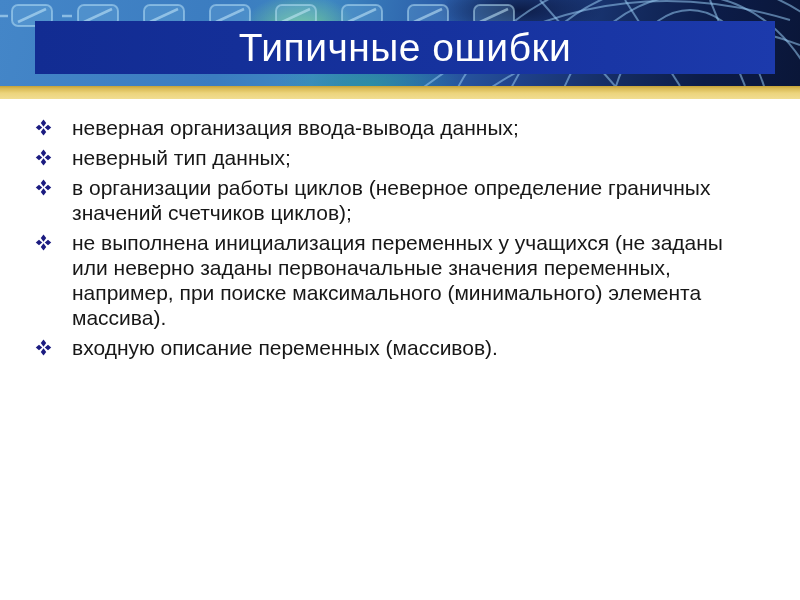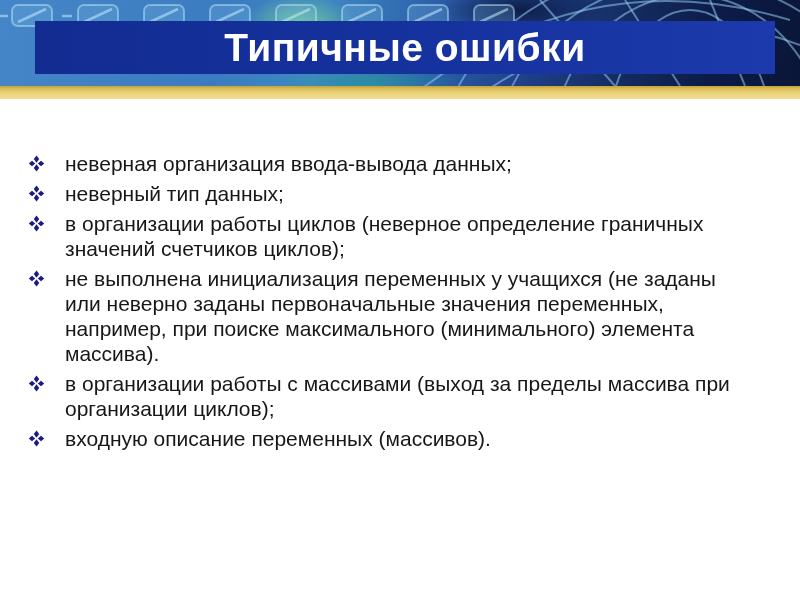--- a/index.html
+++ b/index.html
@@ -24,35 +24,34 @@
   
   .title-bar{
     position:absolute;left:35px;top:21px;width:740px;height:53px;
     background:linear-gradient(90deg,#122c92 0%,#16329e 55%,#1c3aac 100%);
     display:flex;align-items:center;justify-content:center;
   }
   .title-bar h1{
     margin:16px;
     color:#ffffff;
     font-size:39px;
-    font-weight:bold;
+    font-weight:normal;
     letter-spacing:0.5px;
     line-height:1;
   }
   
   .gold-strip{
     position:absolute;left:0;top:86px;width:800px;height:13px;
     background:linear-gradient(180deg,#c3a139 0%,#d8b954 18%,#ecd47c 55%,#f1dd92 100%);
   }
   
   .content{
     position:absolute;left:0;top:99px;width:800px;bottom:0;
-    padding:16px 38px 0 28px;
+    padding:16px 38px 0 35px;
     box-sizing:border-box;
-    margin-top:36px;
   }
   ul.bullets{
     list-style:none;margin:0;padding:0;
   }
   ul.bullets li{
     display:flex;
     align-items:flex-start;
     margin:0 0 5px 0;
   }
   .bullet-marker{
@@ -168,29 +167,18 @@
       </li>
       <li>
         <svg class="bullet-marker" viewBox="0 0 20 20">
             <g fill="#1b1b80">
               <path d="M10 0.5 L13.2 4.8 L10 9.1 L6.8 4.8 Z"></path>
               <path d="M10 10.9 L13.2 15.2 L10 19.5 L6.8 15.2 Z"></path>
               <path d="M0.9 10 L4.7 6.7 L8.5 10 L4.7 13.3 Z"></path>
               <path d="M11.5 10 L15.3 6.7 L19.1 10 L15.3 13.3 Z"></path>
             </g>
           </svg>
-        <span class="bullet-text">в организации работы с массивами (выход за пределы массива при организации циклов);</span>
-      </li>
-      <li>
-        <svg class="bullet-marker" viewBox="0 0 20 20">
-            <g fill="#1b1b80">
-              <path d="M10 0.5 L13.2 4.8 L10 9.1 L6.8 4.8 Z"></path>
-              <path d="M10 10.9 L13.2 15.2 L10 19.5 L6.8 15.2 Z"></path>
-              <path d="M0.9 10 L4.7 6.7 L8.5 10 L4.7 13.3 Z"></path>
-              <path d="M11.5 10 L15.3 6.7 L19.1 10 L15.3 13.3 Z"></path>
-            </g>
-          </svg>
         <span class="bullet-text">входную описание переменных (массивов).</span>
       </li>
     </ul>
   </div>
 
 </div>
 
 </body></html>

